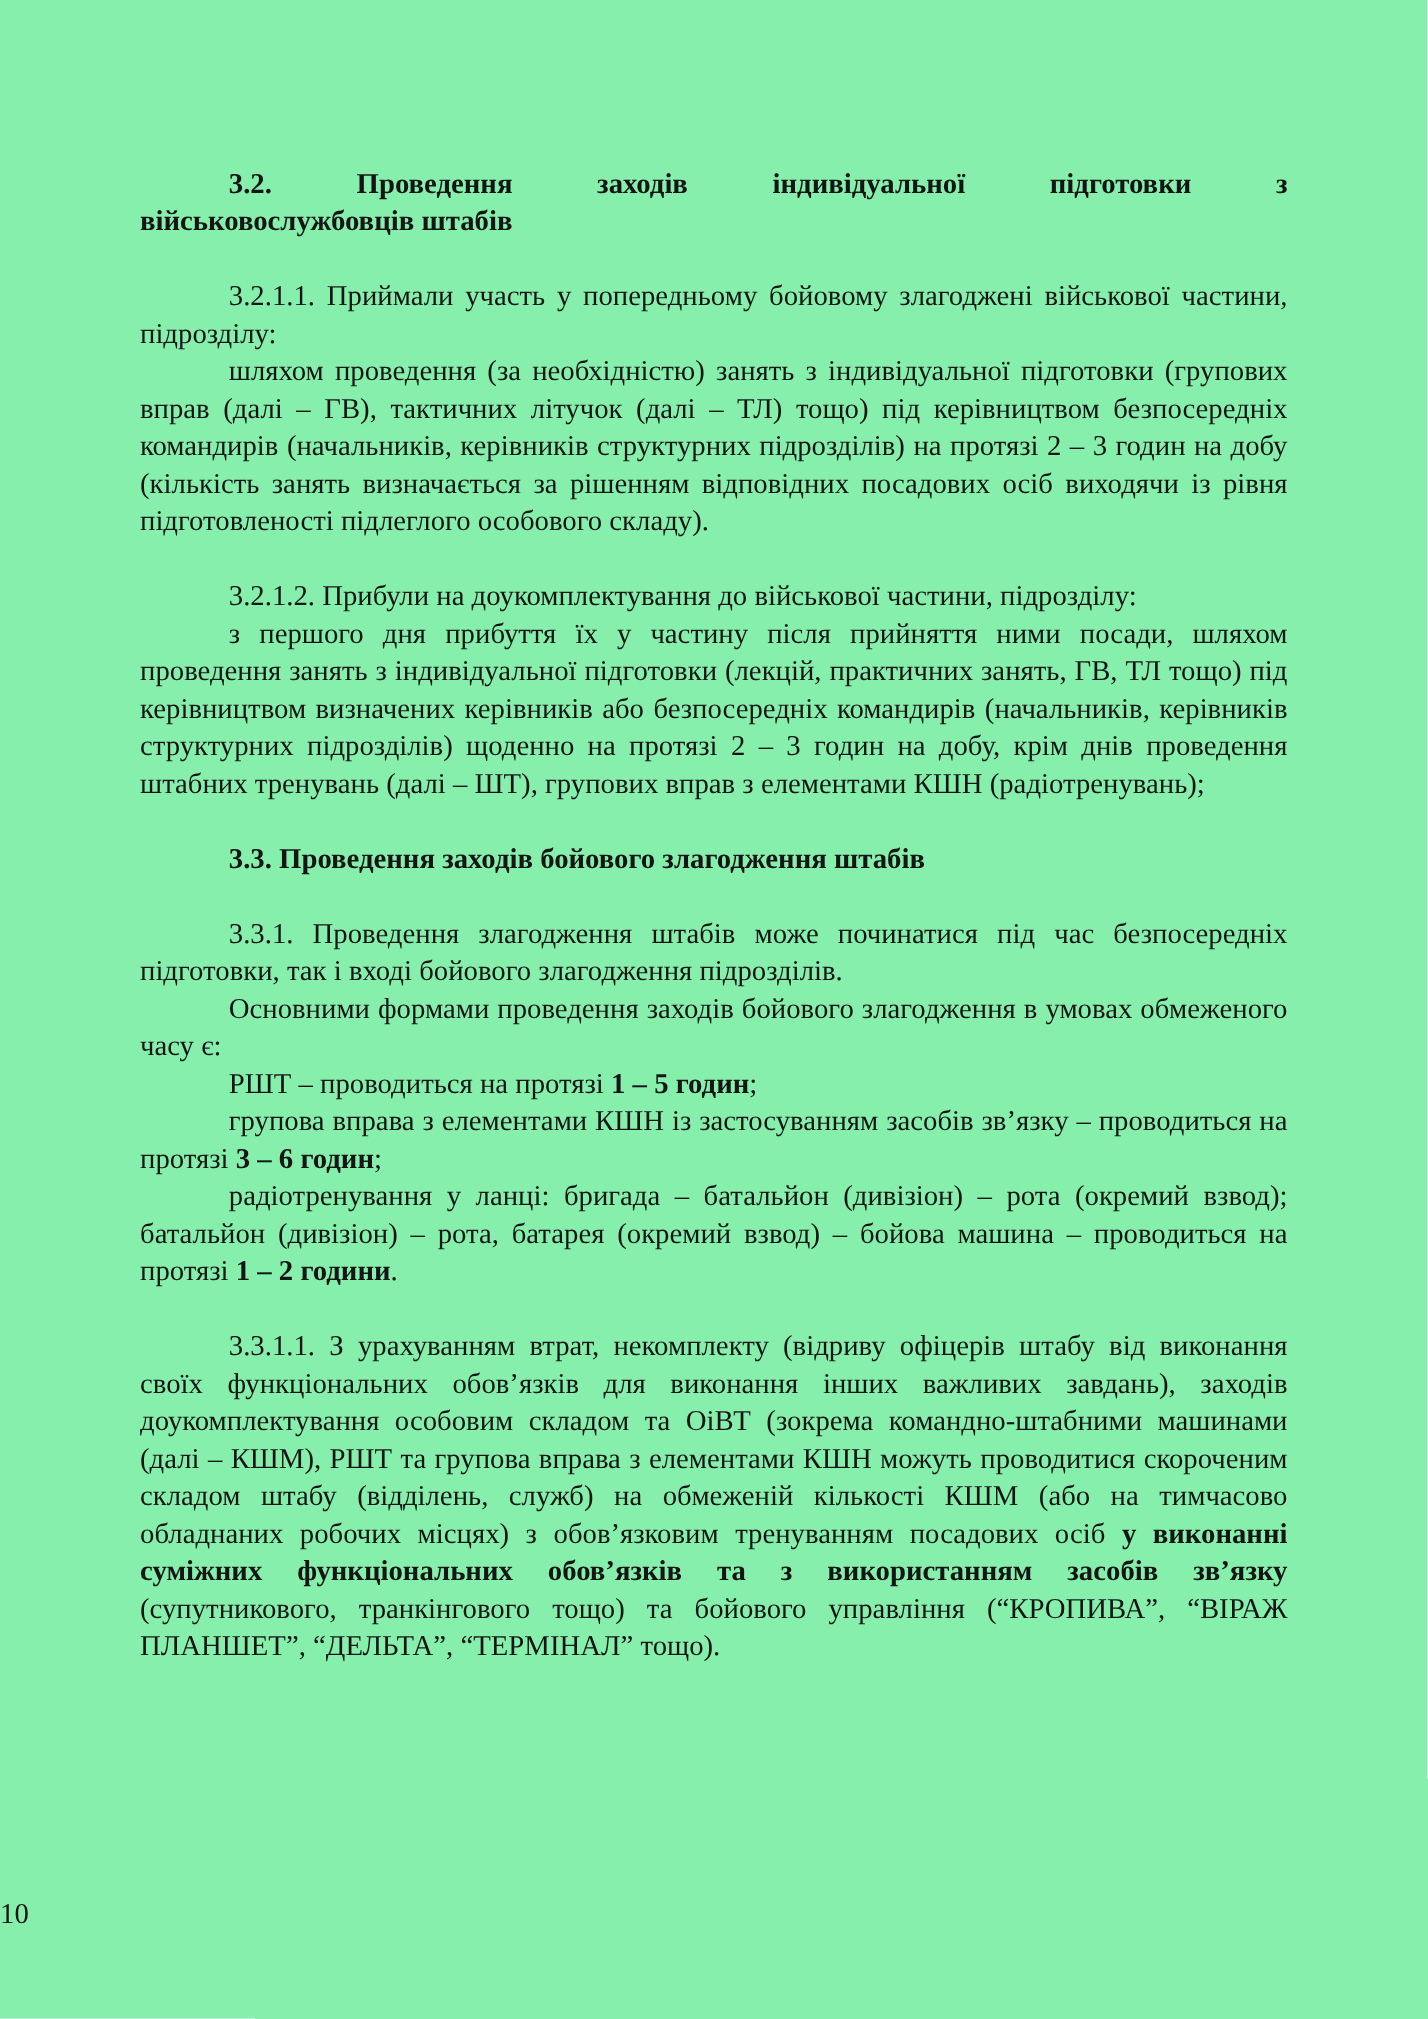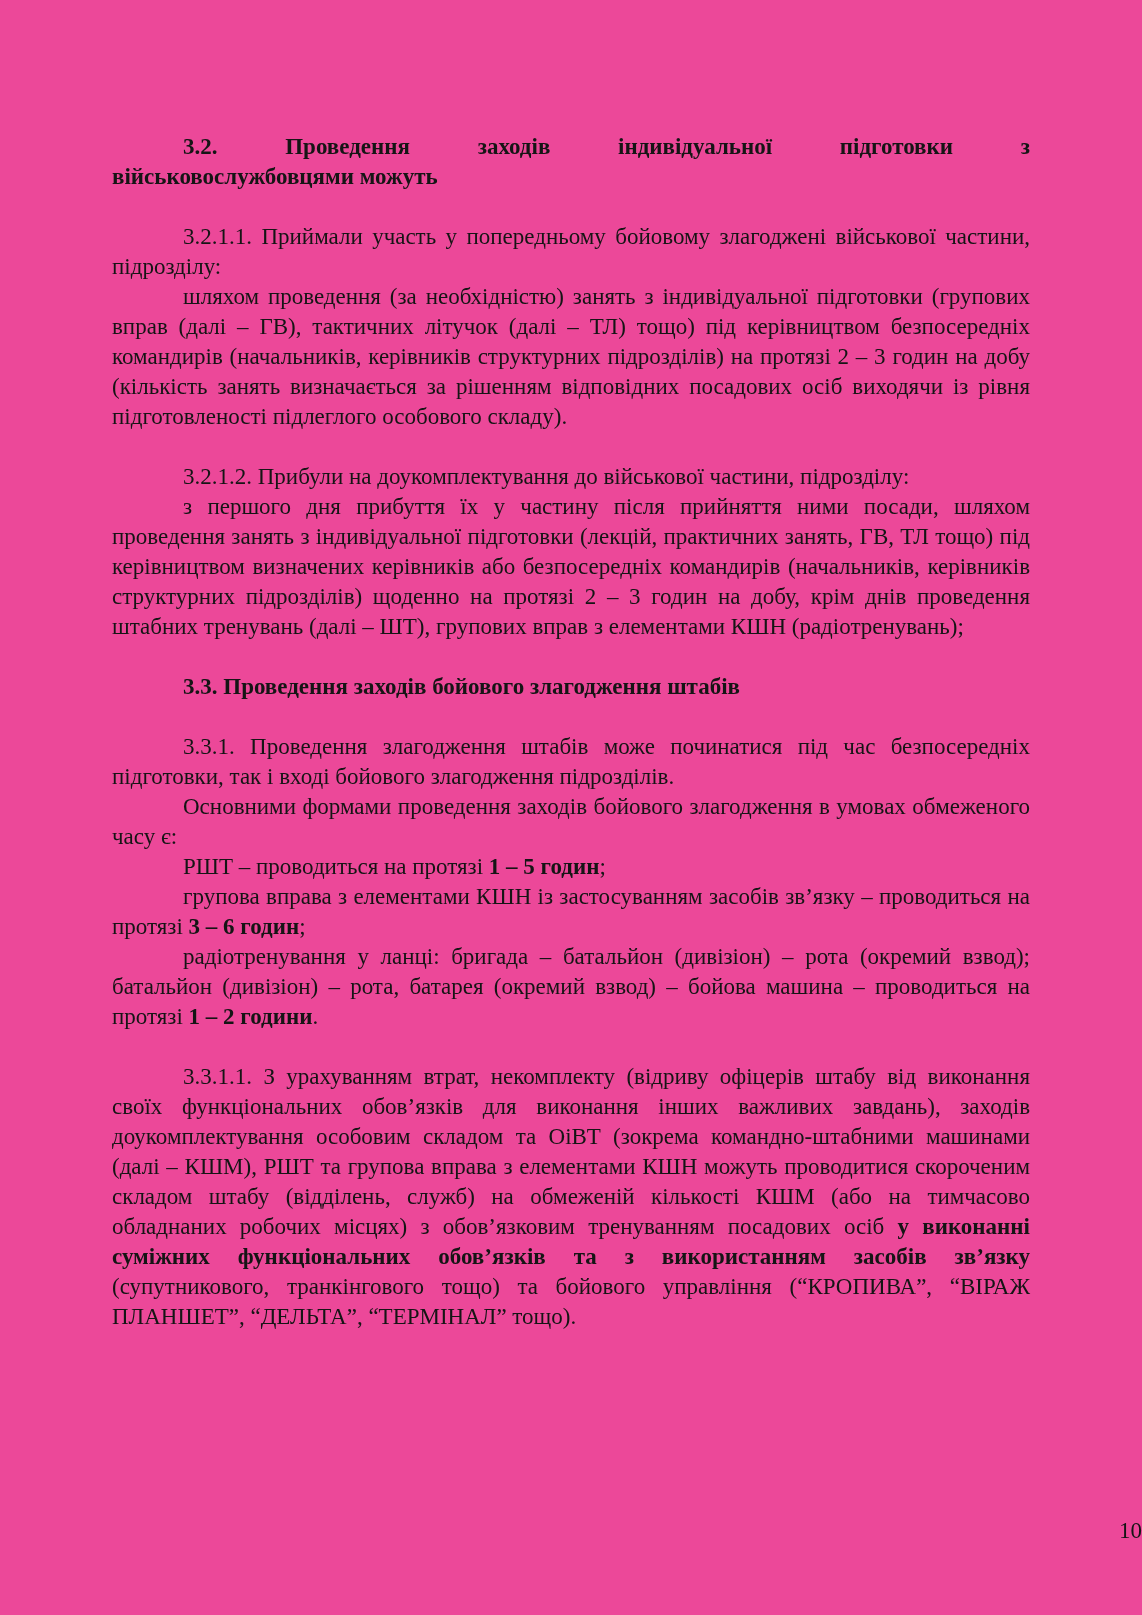--- a/index.html
+++ b/index.html
@@ -6,21 +6,21 @@
     margin: 0;
     padding: 0;
     background: #ffffff;
   }
   .page {
     position: relative;
     width: 1142px;
     height: 1615px;
     box-sizing: border-box;
     padding: 132px 112px 0 112px;
-    background: #ec4899;
+    background: #86efac;
     font-family: "Liberation Serif", "DejaVu Serif", serif;
     font-size: 23px;
     line-height: 30px;
     color: #151515;
     overflow: hidden;
   }
   p.para {
     margin: 0;
     text-align: justify;
     text-indent: 71px;
@@ -42,32 +42,32 @@
   }
   .line-rest {
     display: block;
     text-indent: 0;
   }
   .page-number {
     position: absolute;
     top: 1516px;
     left: 0;
     width: 100%;
-    text-align: right;
+    text-align: left;
     text-indent: 0;
   }
 </style>
 </head>
 <body>
 
 <div class="page">
 
   <p class="para h">
     <span class="line-full">3.2. Проведення заходів індивідуальної підготовки з</span>
-    <span class="line-rest">військовослужбовцями можуть</span>
+    <span class="line-rest">військовослужбовців штабів</span>
   </p>
 
 
   <p class="para gap">3.2.1.1. Приймали участь у попередньому бойовому злагоджені військової частини, підрозділу:</p>
 
   <p class="para">шляхом проведення (за необхідністю) занять з індивідуальної підготовки (групових вправ (далі – ГВ), тактичних літучок (далі – ТЛ) тощо) під керівництвом безпосередніх командирів (начальників, керівників структурних підрозділів) на протязі 2 – 3 годин на добу (кількість занять визначається за рішенням відповідних посадових осіб виходячи із рівня підготовленості підлеглого особового складу).</p>
 
   <p class="para gap">3.2.1.2. Прибули на доукомплектування до військової частини, підрозділу:</p>
 
   <p class="para">з першого дня прибуття їх у частину після прийняття ними посади, шляхом проведення занять з індивідуальної підготовки (лекцій, практичних занять, ГВ, ТЛ тощо) під керівництвом визначених керівників або безпосередніх командирів (начальників, керівників структурних підрозділів) щоденно на протязі 2 – 3 годин на добу, крім днів проведення штабних тренувань (далі – ШТ), групових вправ з елементами КШН (радіотренувань);</p>

